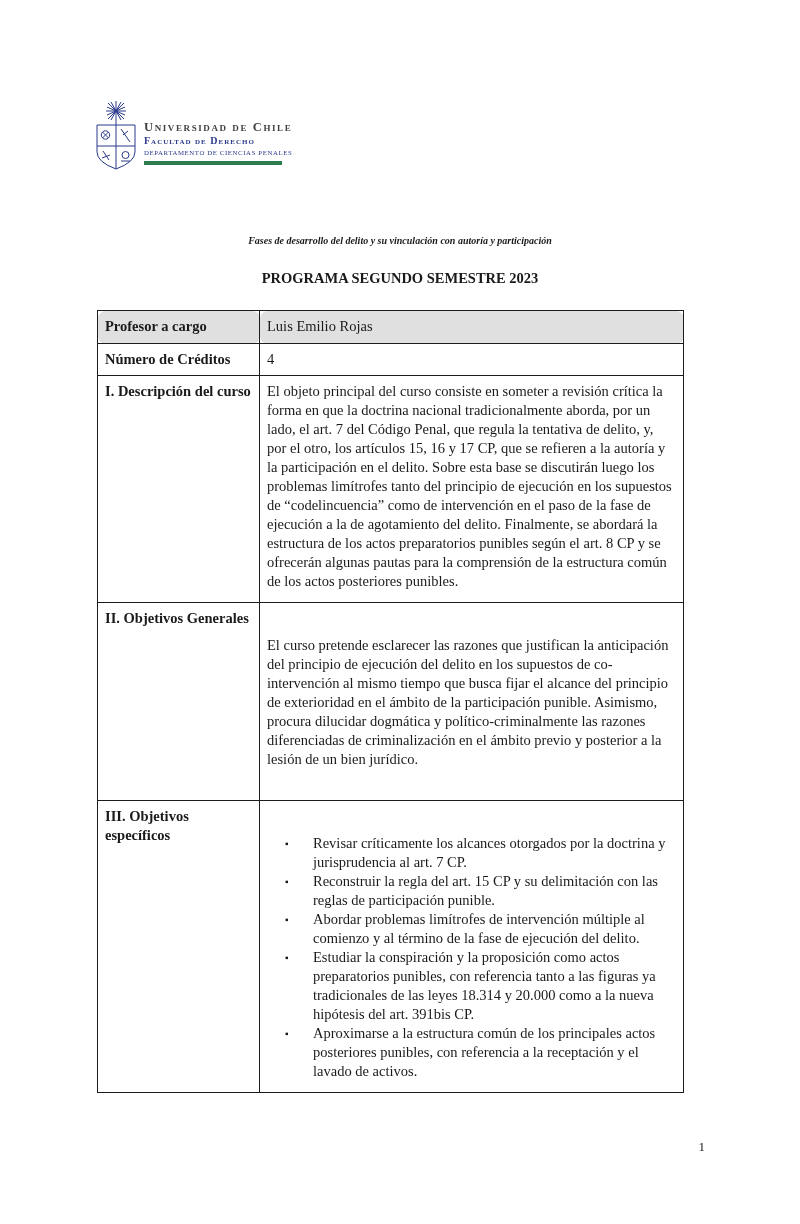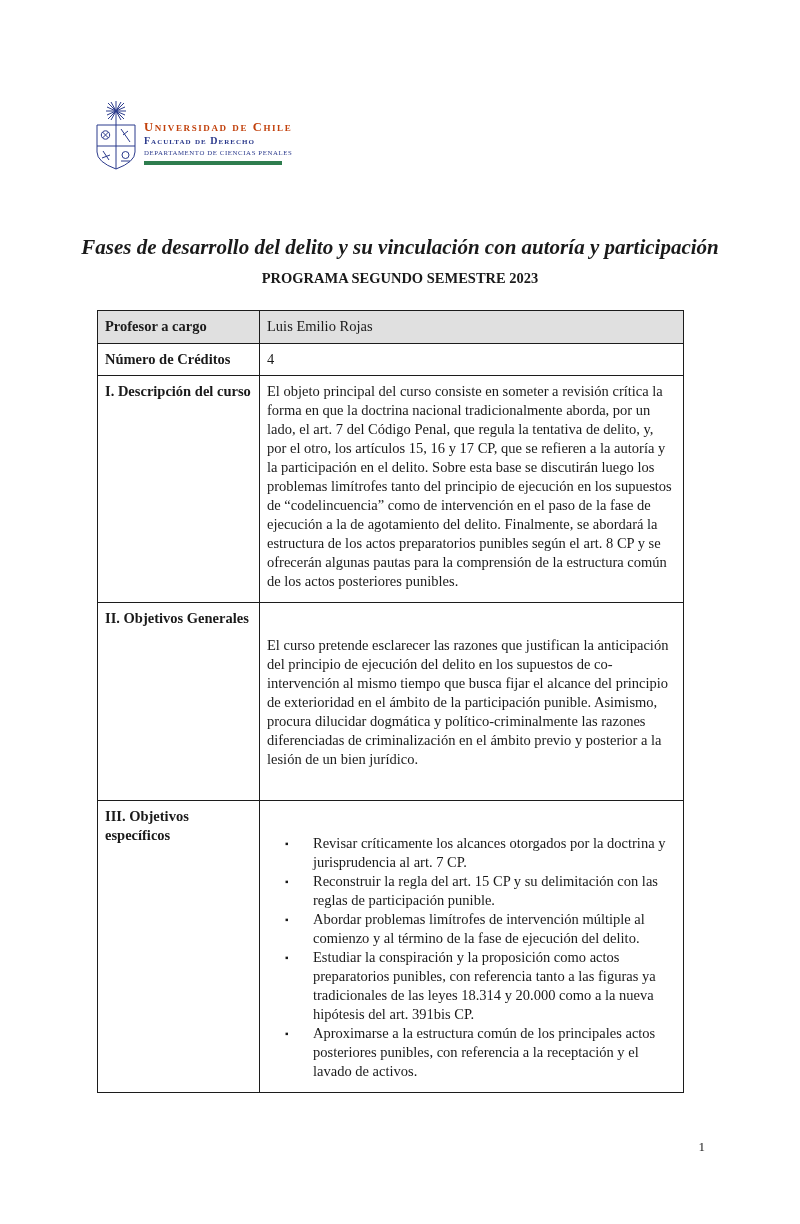--- a/index.html
+++ b/index.html
@@ -10,35 +10,35 @@
     font-family:"Liberation Serif", serif;
     color:#1a1a1a;
     overflow:hidden;
   }
   
   .letterhead{position:absolute;left:94px;top:100px;display:flex;align-items:flex-start;}
   .crest{flex:0 0 auto;margin-right:6px;}
   .logo-text{padding-top:20px;}
   .org-name{
     font-size:12.5px;font-weight:600;letter-spacing:1.6px;
-    color:#c2410c;font-variant:small-caps;line-height:14px;
+    color:#404040;font-variant:small-caps;line-height:14px;
   }
   .faculty-name{
     font-size:10px;font-weight:600;letter-spacing:1px;
     color:#2b3a8c;font-variant:small-caps;line-height:12px;margin-top:1px;
   }
   .dept-name{
     font-size:6.8px;font-weight:400;letter-spacing:.6px;
     color:#2b3a8c;line-height:9px;margin-top:1px;
   }
   .green-rule{width:138px;height:4px;background:#2e7d4e;margin-top:4px;}
   
   .course-title{
     position:absolute;top:235px;left:0;width:800px;
-    text-align:center;font-size:21px;font-weight:bold;font-style:italic;
+    text-align:center;font-size:10px;font-weight:bold;font-style:italic;
     margin:0;
   }
   .program-subtitle{
     position:absolute;top:270px;left:0;width:800px;
     text-align:center;font-size:14.5px;font-weight:bold;
     margin:0;
   }
   
   table.course-table{
     position:absolute;left:97px;top:310px;
@@ -46,21 +46,21 @@
     font-size:14.5px;line-height:19px;
     table-layout:fixed;
   }
   .course-table td{
     border:1.5px solid #1c1c1c;
     vertical-align:top;
     padding:6px 8px 6px 7px;
   }
   .course-table td.label-cell{width:146px;font-weight:bold;}
   tr.header-row td{background:#e0e0e0;}
-  tr.r1 td{height:20px;}
+  tr.r1 td{height:20px;border-radius:8px;}
   tr.r2 td,tr.r3 td,tr.r4 td{height:19px;}
   tr.r5 td{height:214px;}
   tr.r6 td{height:158px;}
   tr.r7 td{height:252px;margin-top:24px;}
   td.pad-top-value{padding-top:33px;}
   
   ul.obj-list{list-style:none;margin:0;padding:0 0 0 16px;}
   ul.obj-list li{position:relative;padding-left:30px;margin:0;}
   ul.obj-list li::before{
     content:"\25AA";

